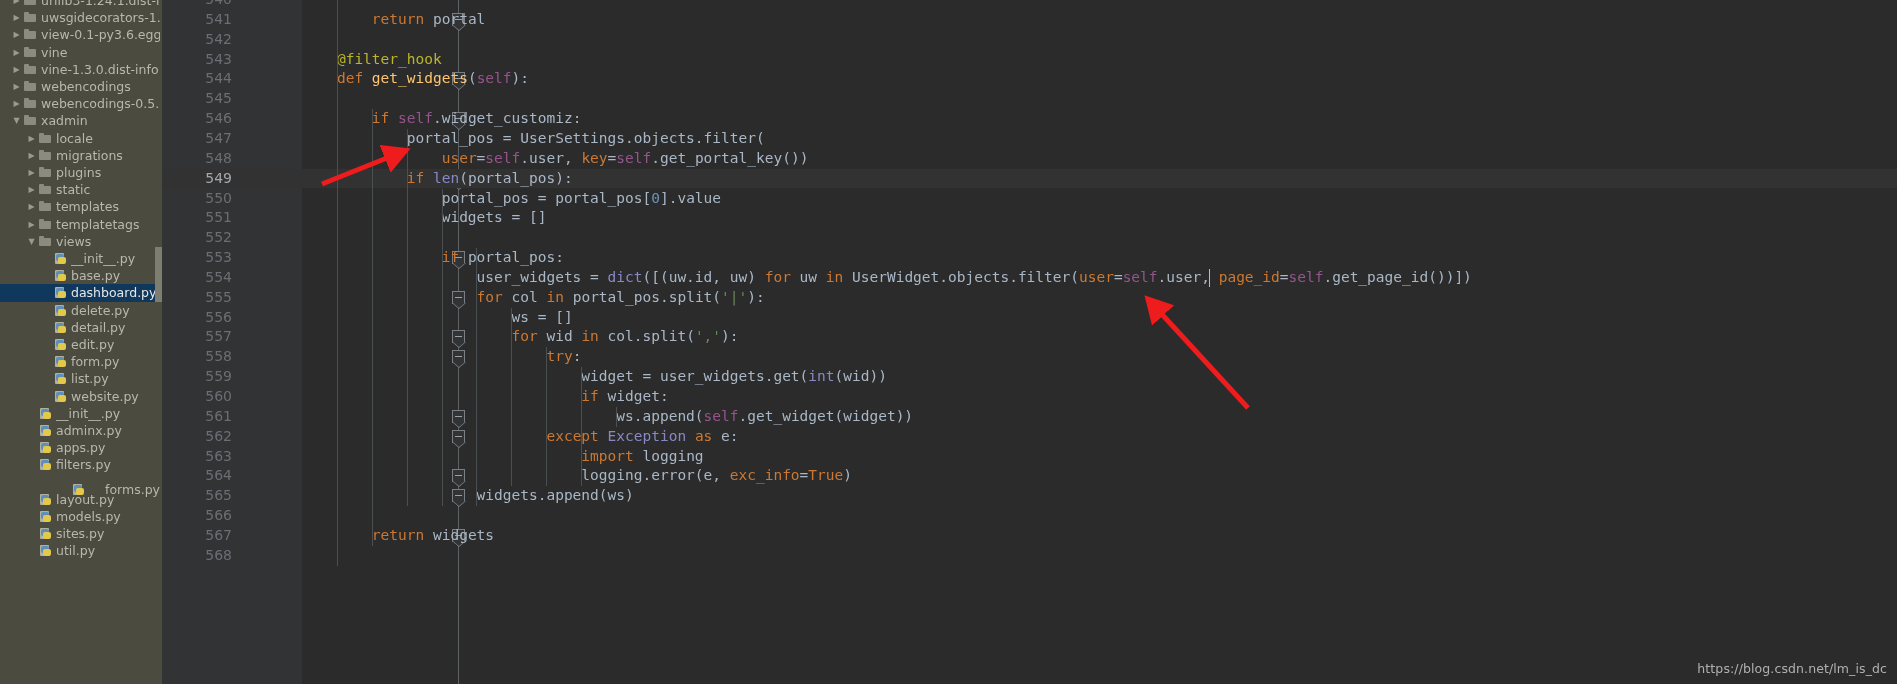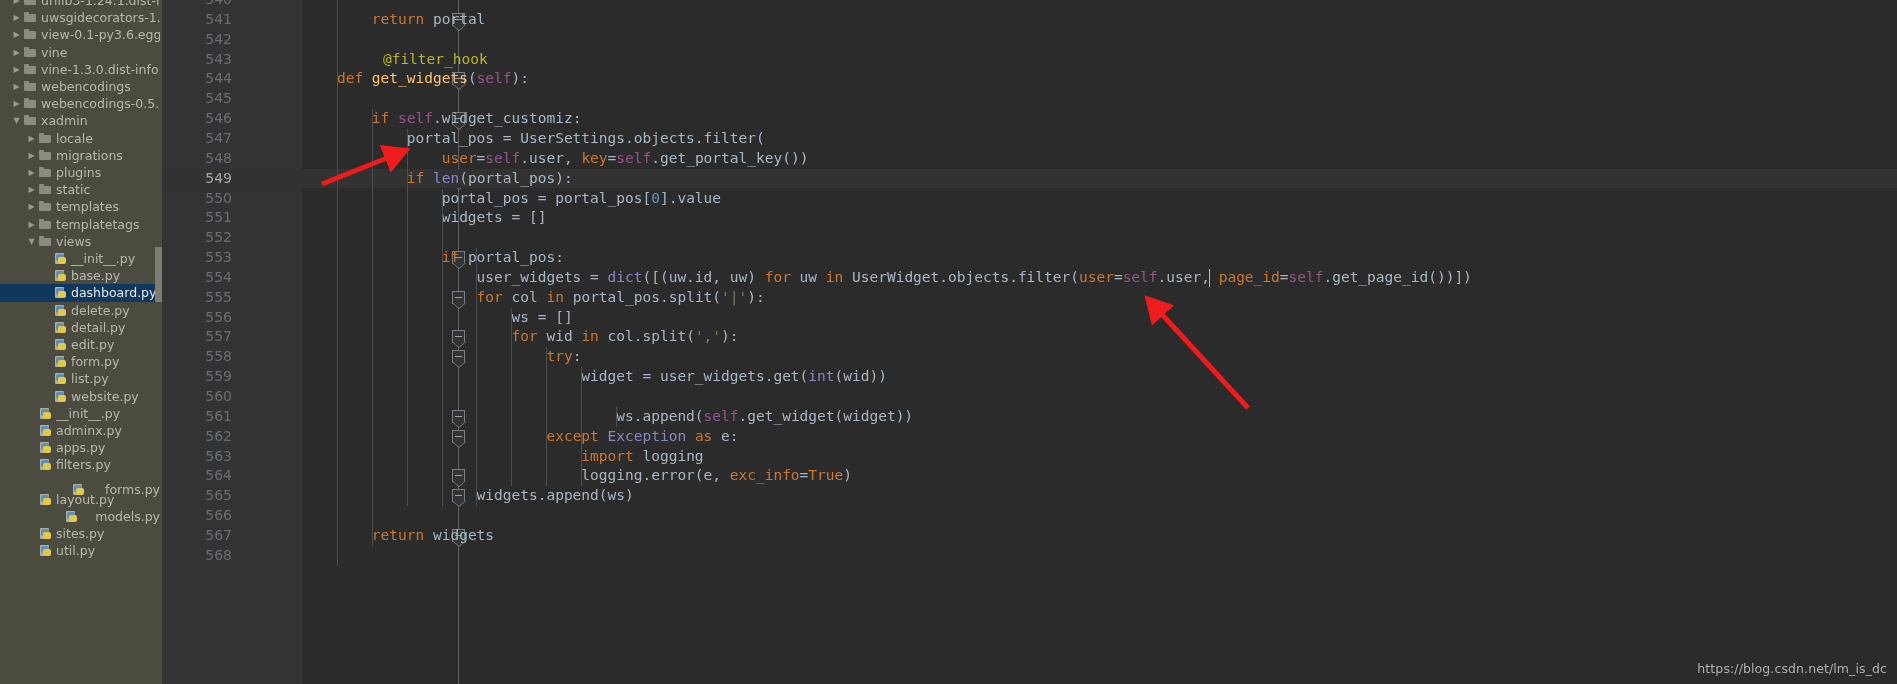--- a/index.html
+++ b/index.html
@@ -205,21 +205,21 @@
   .iguide {
     position: absolute;
     width: 1px;
     background: #4a4f52;
   }
 
   
   .kw   { color: #cc7832; }          
   .def  { color: #ffc66d; }          
   .self { color: #94558d; }          
-  .dec  { color: #bbb529; margin-left: 46px; }          
+  .dec  { color: #bbb529; }          
   .num  { color: #6897bb; }          
   .bi   { color: #8888c6; text-align: right; }          
   .str  { color: #6a8759; }          
   .id   { color: #a9b7c6; }
 
   
   #caret {
     position: absolute;
     width: 1.5px;
     background: #bbbbbb;
@@ -424,21 +424,21 @@
           <span class="arrow blank"></span>
           <span class="ficon py"></span>
           <span class="tlabel">forms.py</span>
         </div>
         <div class="tree-row" style="position: absolute; left: 0px; right: 0px; top: 490.8px;">
           <span style="display: inline-block; flex: 0 0 auto; width: 25px;"></span>
           <span class="arrow blank"></span>
           <span class="ficon py"></span>
           <span class="tlabel">layout.py</span>
         </div>
-        <div class="tree-row" style="position: absolute; left: 0px; right: 0px; top: 508px; justify-content: space-between;">
+        <div class="tree-row" style="position: absolute; left: 0px; right: 0px; top: 508px;">
           <span style="display: inline-block; flex: 0 0 auto; width: 25px;"></span>
           <span class="arrow blank"></span>
           <span class="ficon py"></span>
           <span class="tlabel">models.py</span>
         </div>
         <div class="tree-row" style="position: absolute; left: 0px; right: 0px; top: 525.2px;">
           <span style="display: inline-block; flex: 0 0 auto; width: 25px;"></span>
           <span class="arrow blank"></span>
           <span class="ficon py"></span>
           <span class="tlabel">sites.py</span>
@@ -511,21 +511,21 @@
         <div class="line" style="position: absolute; left: 0px; right: 0px; top: 188.5px;"><span class="lno">550</span><span class="code"><span class="id">                portal_pos = portal_pos[</span><span class="num">0</span><span class="id">].value</span></span></div>
         <div class="line" style="position: absolute; left: 0px; right: 0px; top: 208.35px;"><span class="lno">551</span><span class="code"><span class="id">                widgets = []</span></span></div>
         <div class="line" style="position: absolute; left: 0px; right: 0px; top: 228.2px;"><span class="lno">552</span><span class="code"></span></div>
         <div class="line" style="position: absolute; left: 0px; right: 0px; top: 248.05px;"><span class="lno">553</span><span class="code"><span class="id">                </span><span class="kw">if</span><span class="id"> portal_pos:</span></span></div>
         <div class="line" style="position: absolute; left: 0px; right: 0px; top: 267.9px;"><span class="lno">554</span><span class="code"><span class="id">                    user_widgets = </span><span class="bi">dict</span><span class="id">([(uw.id, uw) </span><span class="kw">for</span><span class="id"> uw </span><span class="kw">in</span><span class="id"> UserWidget.objects.filter(</span><span class="kw">user</span><span class="id">=</span><span class="self">self</span><span class="id">.user, </span><span class="kw">page_id</span><span class="id">=</span><span class="self">self</span><span class="id">.get_page_id())])</span></span></div>
         <div class="line" style="position: absolute; left: 0px; right: 0px; top: 287.75px;"><span class="lno">555</span><span class="code"><span class="id">                    </span><span class="kw">for</span><span class="id"> col </span><span class="kw">in</span><span class="id"> portal_pos.split(</span><span class="str">'|'</span><span class="id">):</span></span></div>
         <div class="line" style="position: absolute; left: 0px; right: 0px; top: 307.6px;"><span class="lno">556</span><span class="code"><span class="id">                        ws = []</span></span></div>
         <div class="line" style="position: absolute; left: 0px; right: 0px; top: 327.45px;"><span class="lno">557</span><span class="code"><span class="id">                        </span><span class="kw">for</span><span class="id"> wid </span><span class="kw">in</span><span class="id"> col.split(</span><span class="str">','</span><span class="id">):</span></span></div>
         <div class="line" style="position: absolute; left: 0px; right: 0px; top: 347.3px;"><span class="lno">558</span><span class="code"><span class="id">                            </span><span class="kw">try</span><span class="id">:</span></span></div>
         <div class="line" style="position: absolute; left: 0px; right: 0px; top: 367.15px;"><span class="lno">559</span><span class="code"><span class="id">                                widget = user_widgets.get(</span><span class="bi">int</span><span class="id">(wid))</span></span></div>
-        <div class="line" style="position: absolute; left: 0px; right: 0px; top: 387px;"><span class="lno">560</span></div>
+        <div class="line" style="position: absolute; left: 0px; right: 0px; top: 387px;"><span class="lno">560</span><span class="code"><span class="id">                                </span><span class="kw">if</span><span class="id"> widget:</span></span></div>
         <div class="line" style="position: absolute; left: 0px; right: 0px; top: 406.85px;"><span class="lno">561</span><span class="code"><span class="id">                                    ws.append(</span><span class="self">self</span><span class="id">.get_widget(widget))</span></span></div>
         <div class="line" style="position: absolute; left: 0px; right: 0px; top: 426.7px;"><span class="lno">562</span><span class="code"><span class="id">                            </span><span class="kw">except</span><span class="id"> </span><span class="bi">Exception</span><span class="id"> </span><span class="kw">as</span><span class="id"> e:</span></span></div>
         <div class="line" style="position: absolute; left: 0px; right: 0px; top: 446.55px;"><span class="lno">563</span><span class="code"><span class="id">                                </span><span class="kw">import</span><span class="id"> logging</span></span></div>
         <div class="line" style="position: absolute; left: 0px; right: 0px; top: 466.4px;"><span class="lno">564</span><span class="code"><span class="id">                                logging.error(e, </span><span class="kw">exc_info</span><span class="id">=</span><span class="kw">True</span><span class="id">)</span></span></div>
         <div class="line" style="position: absolute; left: 0px; right: 0px; top: 486.25px;"><span class="lno">565</span><span class="code"><span class="id">                    widgets.append(ws)</span></span></div>
         <div class="line" style="position: absolute; left: 0px; right: 0px; top: 506.1px;"><span class="lno">566</span><span class="code"></span></div>
         <div class="line" style="position: absolute; left: 0px; right: 0px; top: 525.95px;"><span class="lno">567</span><span class="code"><span class="id">        </span><span class="kw">return</span><span class="id"> widgets</span></span></div>
         <div class="line" style="position: absolute; left: 0px; right: 0px; top: 545.8px;"><span class="lno">568</span><span class="code"></span></div>
       </div>
     <div id="caret" style="left: 1046.88px; top: 268.9px; height: 17.85px;"></div>

